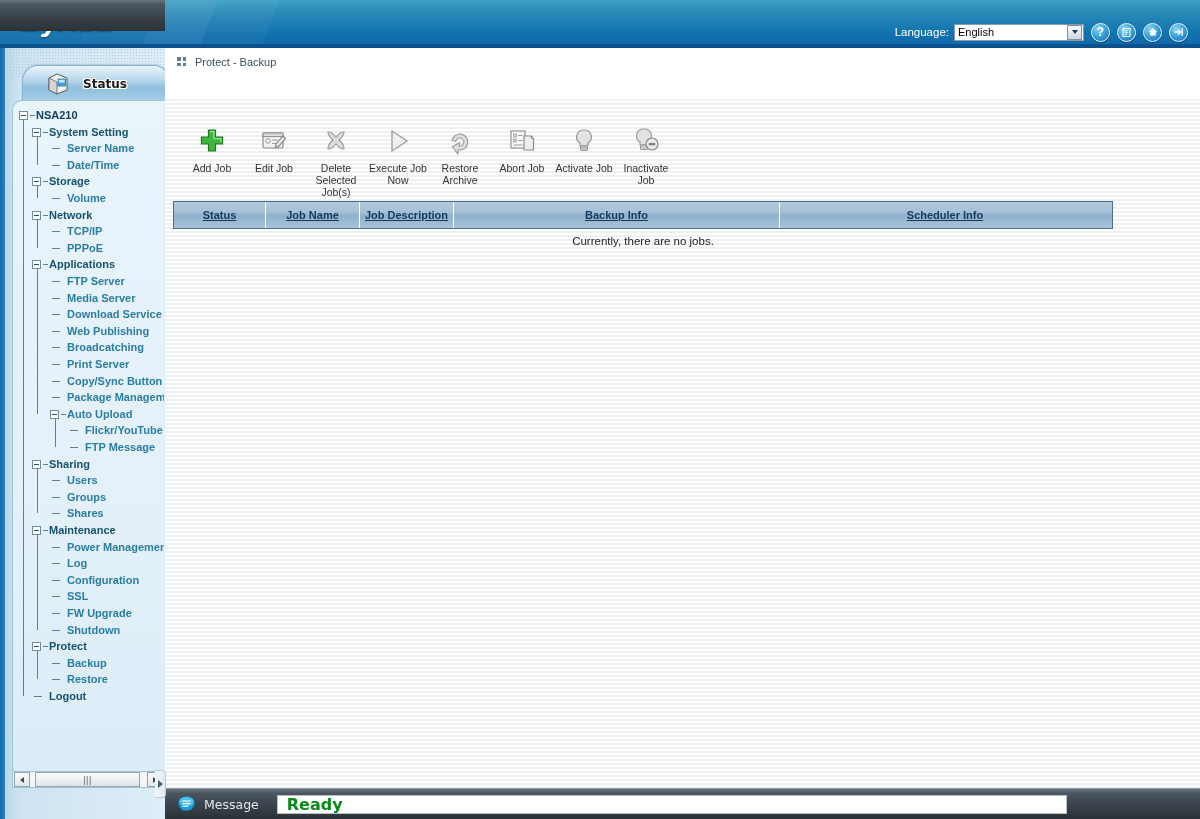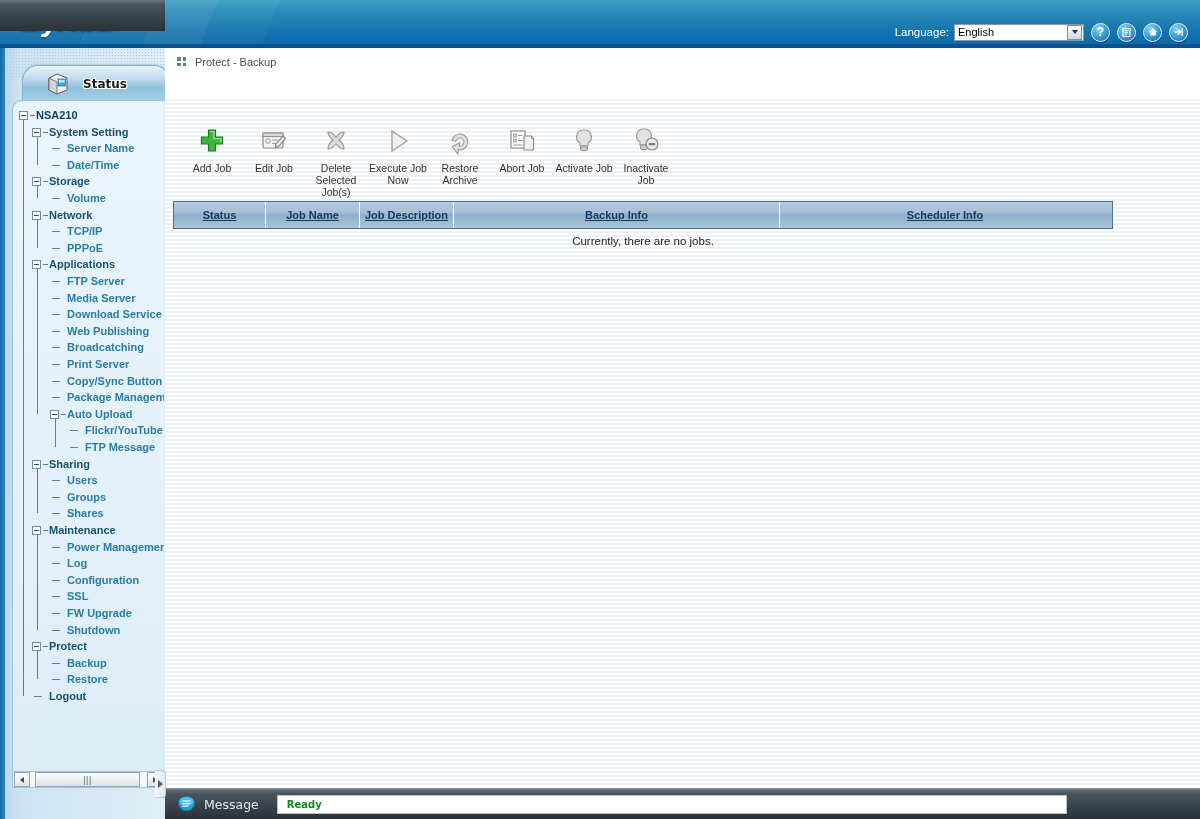--- a/index.html
+++ b/index.html
@@ -297,21 +297,21 @@
   #msg-label {
     margin-left: 8px; font-size: 12.5px; color: #e4e8ea;
     font-family: "DejaVu Sans", sans-serif;
   }
   #msg-field {
     margin-left: 18px; width: 790px; height: 19px;
     background: #ffffff; border: 1px solid #b9c0c5;
     display: flex; align-items: center;
   }
   #msg-value {
-    margin-left: 9px; font-size: 10px; font-weight: bold; color: #0a8a1a;
+    margin-left: 9px; font-size: 16px; font-weight: bold; color: #0a8a1a;
     font-family: "DejaVu Sans", sans-serif;
   }
   #msg-left-cap {
     position: absolute; left: 0; top: 0; width: 165px; height: 31px;
     background: linear-gradient(to bottom, #6a757d 0%, #4c565e 14%, #39424a 55%, #2b3339 100%);
   }
 </style>
 </head>
 <body>
 

